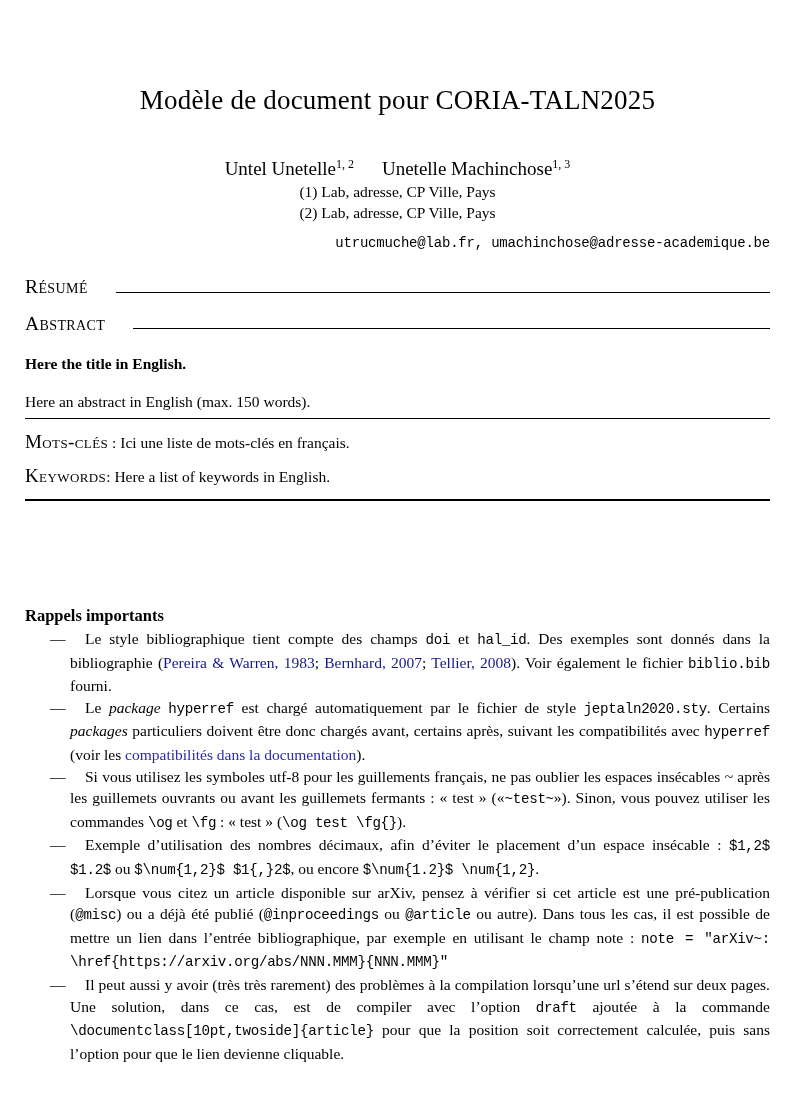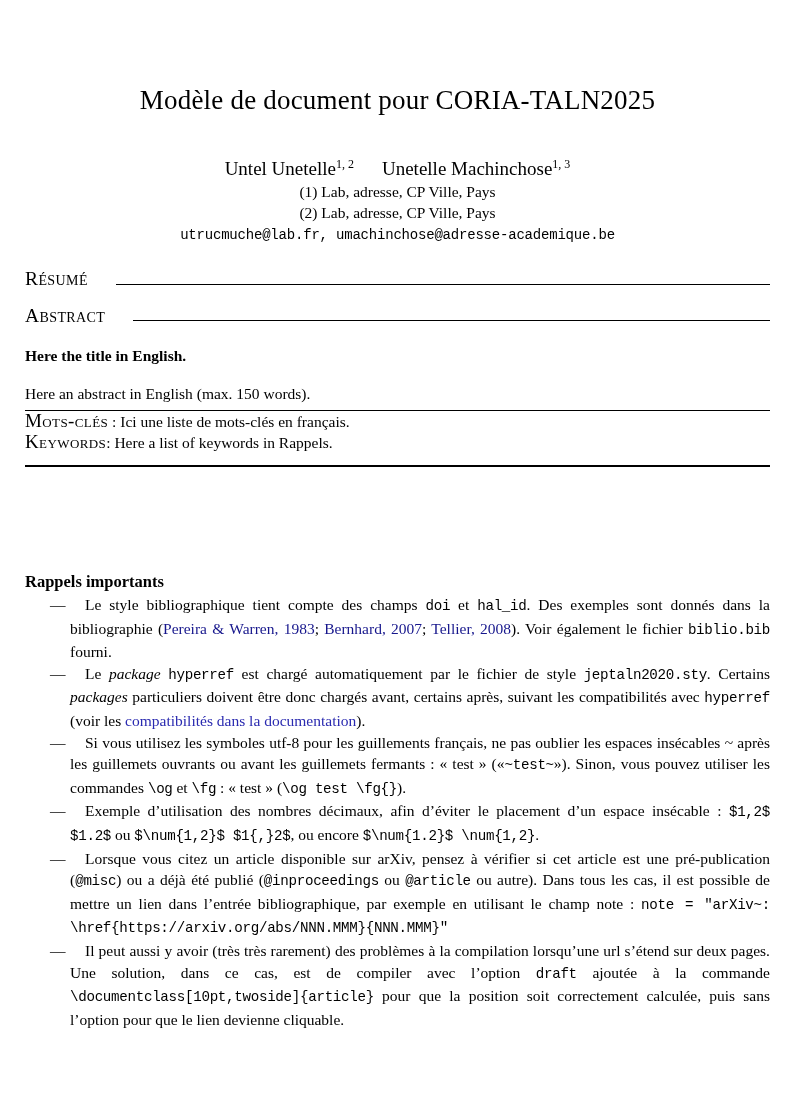--- a/index.html
+++ b/index.html
@@ -31,26 +31,26 @@
   }
   .author{white-space:nowrap;}
   .author + .author{margin-left:28px;}
   .author sup{font-size:12px;line-height:0;}
   .affil{
     text-align:center;
     font-size:15.5px;
     line-height:21px;
   }
   .emails{
-    text-align:center;
+    text-align:right;
     font-family:"Liberation Mono", monospace;
     font-size:14px;
     letter-spacing:-0.2px;
     line-height:20px;
-    margin-top:2px;
+    margin-top:10px;
   }
   
   .abstract-block{margin-top:24px;}
   .label-row{
     display:flex;
     align-items:flex-end;
     gap:28px;
     margin:17px 0 7px 0;
     text-align:center;
   }
@@ -69,21 +69,21 @@
     margin:0;
     font-size:15.5px;
     line-height:21px;
   }
   p.en-title{font-weight:bold;margin-top:20px;}
   p.en-abstract{
     margin-top:17px;
     padding-bottom:6px;
     border-bottom:1.6px solid #000;
   }
-  p.kw{}
+  p.kw{margin-top:13px;}
   .kw .sc-label{font-size:19px;}
   .bottom-rule{
     margin-top:12px;
     height:2px;
     background:#000;
   }
   
   .reminders h2{
     font-size:16.5px;
     line-height:22px;
@@ -140,21 +140,21 @@
 
     <div class="label-row">
       <span class="sc-label">Abstract</span>
       <span class="rule-fill"></span>
     </div>
     <p class="en-title">Here the title in English.</p>
     <p class="en-abstract">Here an abstract in English (max. 150 words).</p>
 
     <p class="kw"><span class="sc-label">Mots-clés</span><span> : </span><span>Ici une liste de mots-clés en français.</span></p>
 
-    <p class="kw"><span class="sc-label">Keywords</span><span>: </span><span>Here a list of keywords in Rappels.</span></p>
+    <p class="kw"><span class="sc-label">Keywords</span><span>: </span><span>Here a list of keywords in English.</span></p>
 
     <div class="bottom-rule"></div>
   </section>
 
   <section class="reminders">
     <h2>Rappels importants</h2>
     <div id="reminders-list">
         <div class="item"><span class="dash">—</span><span class="seg">Le style bibliographique tient compte des champs </span><span class="seg mono">doi</span><span class="seg"> et </span><span class="seg mono">hal_id</span><span class="seg">. Des exemples sont donnés dans la bibliographie (</span><span class="seg cite">Pereira &amp; Warren, 1983</span><span class="seg">; </span><span class="seg cite">Bernhard, 2007</span><span class="seg">; </span><span class="seg cite">Tellier, 2008</span><span class="seg">). Voir également le fichier </span><span class="seg mono">biblio.bib</span><span class="seg"> fourni.</span></div>
         <div class="item"><span class="dash">—</span><span class="seg">Le </span><span class="seg ital">package</span><span class="seg"> </span><span class="seg mono">hyperref</span><span class="seg"> est chargé automatiquement par le fichier de style </span><span class="seg mono">jeptaln2020.sty</span><span class="seg">. Certains </span><span class="seg ital">packages</span><span class="seg"> particuliers doivent être donc chargés avant, certains après, suivant les compatibilités avec </span><span class="seg mono">hyperref</span><span class="seg"> (voir les </span><span class="seg link">compatibilités dans la documentation</span><span class="seg">).</span></div>
         <div class="item"><span class="dash">—</span><span class="seg">Si vous utilisez les symboles utf-8 pour les guillements français, ne pas oublier les espaces insécables ~ après les guillemets ouvrants ou avant les guillemets fermants : « test » («</span><span class="seg mono">~test~</span><span class="seg">»). Sinon, vous pouvez utiliser les commandes </span><span class="seg mono">\og</span><span class="seg"> et </span><span class="seg mono">\fg</span><span class="seg"> : « test » (</span><span class="seg mono">\og test \fg{}</span><span class="seg">).</span></div>

